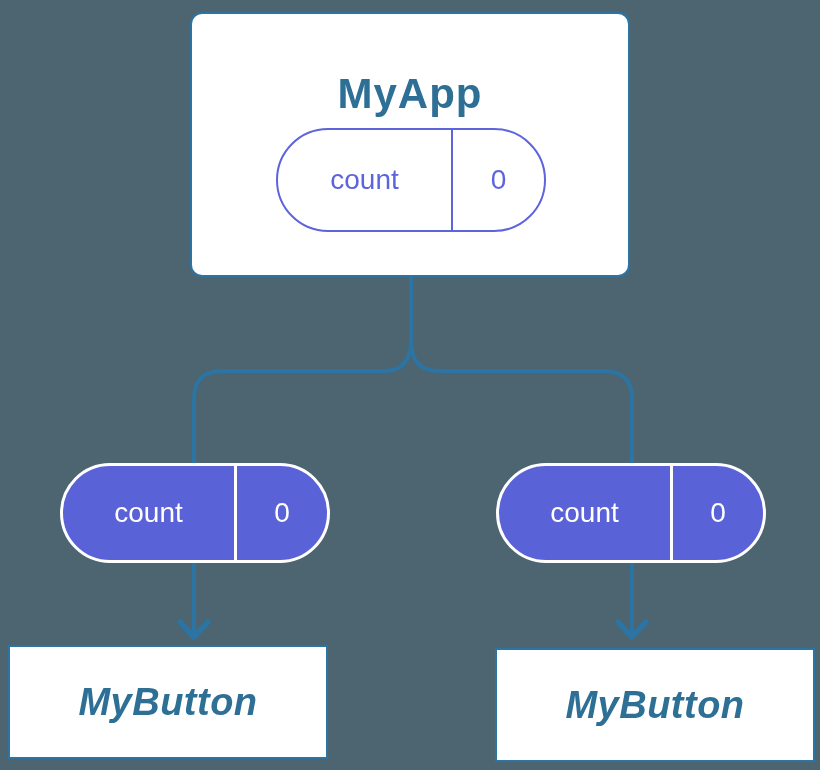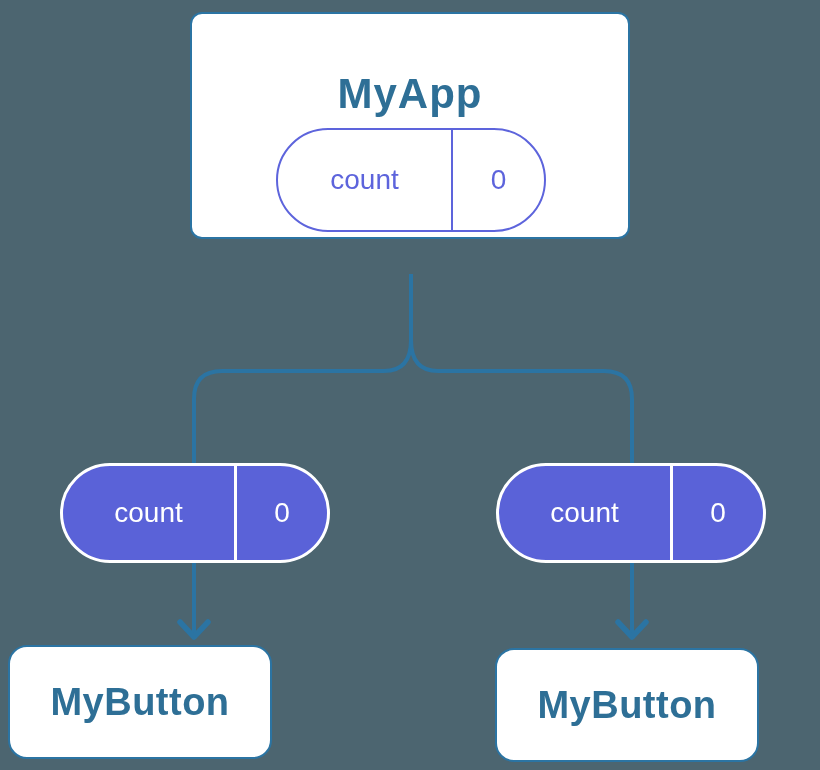--- a/index.html
+++ b/index.html
@@ -23,21 +23,21 @@
   svg.connectors{position:absolute;left:0;top:0;width:820px;height:770px;}
   .connectors path{stroke:var(--line);stroke-width:4;fill:none;}
   .connectors path.arrowhead{stroke-width:5.5;stroke-linecap:round;stroke-linejoin:round;}
   .card{
     position:absolute;
     box-sizing:border-box;
     background:var(--nodeBg);
     border:2.5px solid var(--line);
     border-radius:12px;
   }
-  .root-card{left:190px;top:12px;width:440px;height:227px;}
+  .root-card{left:190px;top:12px;width:440px;height:265px;}
   .root-title{
     position:absolute;left:0;top:56px;width:100%;
     text-align:center;
     font-size:42px;font-weight:bold;letter-spacing:1px;
     color:var(--nodeTitle);
   }
   .pill{
     position:absolute;
     box-sizing:border-box;
     display:flex;align-items:stretch;
@@ -61,25 +61,26 @@
     width:270px;height:100px;
     border:3px solid #ffffff;
     border-radius:50px;
     background:var(--purpleFill);
     color:var(--pillTextOnFill);
   }
   .pill-filled .seg-val{width:93px;border-left:3px solid #ffffff;}
   .pill-left{left:60px;top:463px;}
   .pill-right{left:496px;top:463px;}
   .leaf-card{
-    width:264px;height:114px;
-    border-radius:19px;
+    width:320px;height:114px;
+    border-radius:0;
     display:flex;align-items:center;justify-content:center;
     font-size:38px;font-weight:bold;letter-spacing:0.5px;
     color:var(--nodeTitle);
+    font-style:italic;
   }
   .leaf-left{left:8px;top:645px;}
   .leaf-right{left:495px;top:648px;}
 </style>
 </head>
 <body>
 
 <div class="stage">
 
   <svg class="connectors" viewBox="0 0 820 770">

